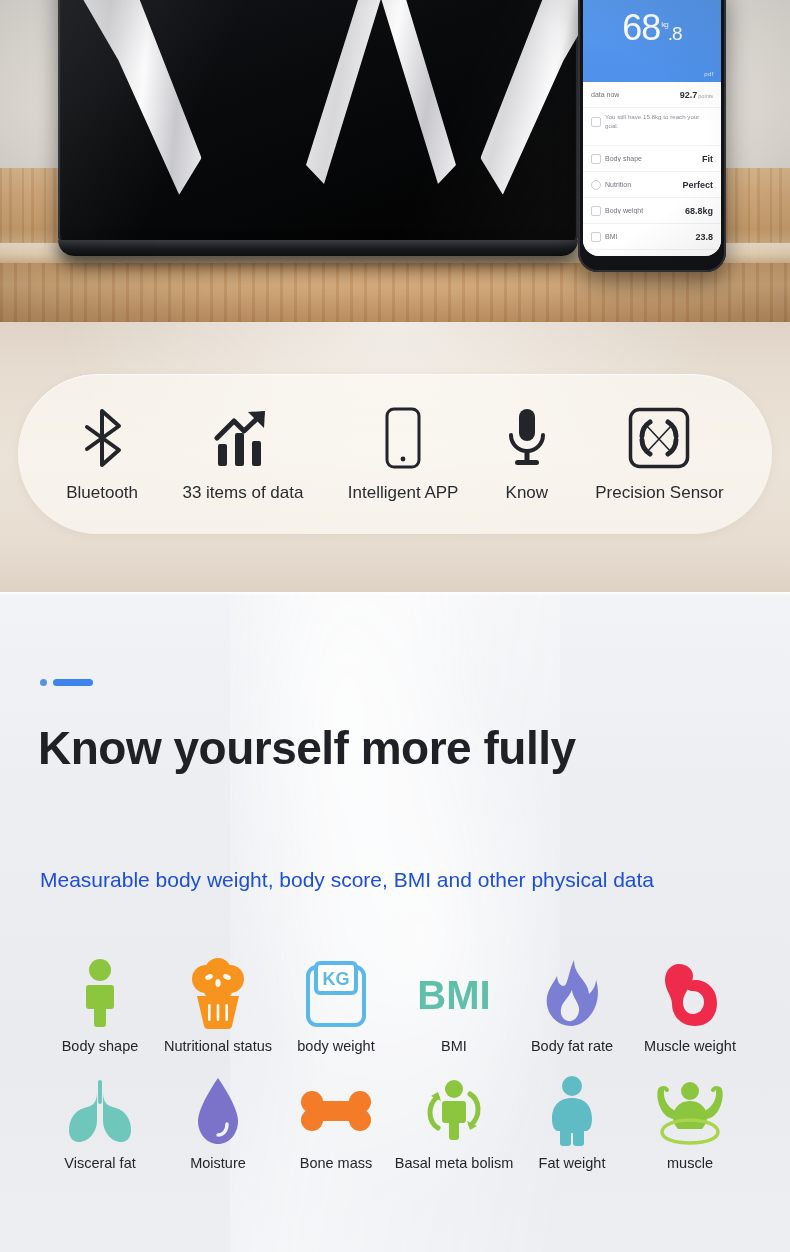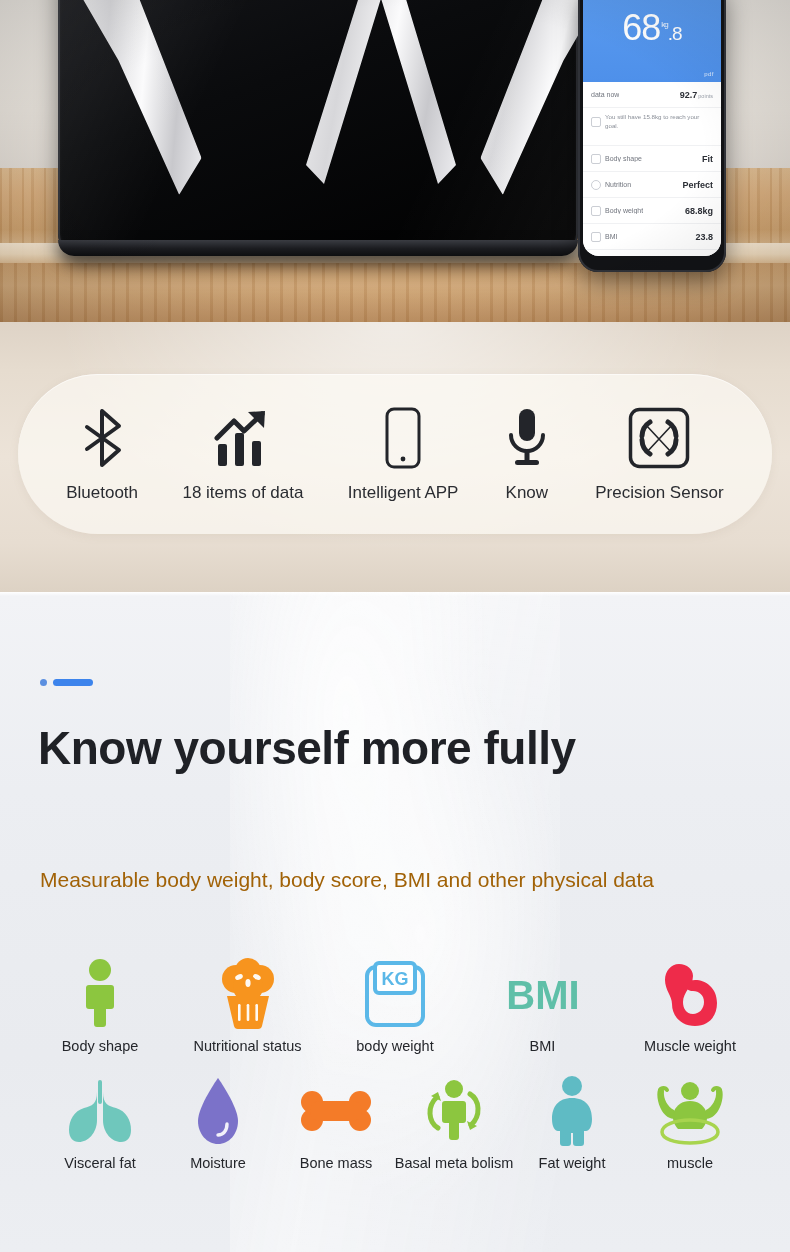--- a/index.html
+++ b/index.html
@@ -103,21 +103,21 @@
       radial-gradient(ellipse at 58% 52%, rgba(255,255,255,.85) 0%, rgba(255,255,255,0) 55%),
       linear-gradient(100deg, rgba(255,255,255,0) 0%, rgba(255,255,255,.55) 40%, rgba(255,255,255,.25) 75%, rgba(255,255,255,0) 100%);
     opacity:.9;}
   .accent{position:absolute;left:40px;top:679px;display:flex;align-items:center;gap:6px;}
   .accent-dot{width:7px;height:7px;border-radius:50%;background:#5b8fe0;}
   .accent-bar{width:40px;height:7px;border-radius:4px;background:#3d84ec;}
   .headline{position:absolute;left:38px;top:718px;width:720px;
     font-size:46px;line-height:1.32;font-weight:bold;color:#1f2126;letter-spacing:-.5px;}
   .headline div{white-space:nowrap;}
   .subhead{position:absolute;left:40px;top:868px;width:730px;
-    font-size:21px;color:#a16207;white-space:nowrap;}
+    font-size:21px;color:#1d4ed8;white-space:nowrap;}
 
   
   .grid{position:absolute;left:0;top:955px;width:790px;}
   .grid-row{display:flex;align-items:flex-start;justify-content:space-between;padding:0 44px;box-sizing:border-box;}
   .grid-row.r2{margin-top:16px;align-items:flex-end;}
   .cell{width:112px;display:flex;flex-direction:column;align-items:center;}
   .cell-ico{height:78px;display:flex;align-items:center;justify-content:center;}
   .cell-lbl{margin-top:4px;font-size:14.5px;color:#24262b;text-align:center;line-height:1.3;}
   .cell.lbl-nowrap .cell-lbl{white-space:nowrap;}
 </style>
@@ -216,21 +216,21 @@
           <svg width="58" height="60" viewBox="0 0 58 60">
             <g fill="#23252a">
               <rect x="4" y="36" width="9" height="22" rx="2"></rect>
               <rect x="21" y="25" width="9" height="33" rx="2"></rect>
               <rect x="38" y="33" width="9" height="25" rx="2"></rect>
             </g>
             <path d="M3 30 L20 13 L30 23 L48 6" fill="none" stroke="#23252a" stroke-width="5" stroke-linecap="round" stroke-linejoin="round"></path>
             <path d="M34 4 L51 3 L50 20 Z" fill="#23252a"></path>
           </svg>
         </div>
-        <div class="feature-lbl">18 items of data</div>
+        <div class="feature-lbl">33 items of data</div>
       </div>
 
       <div class="feature">
         <div class="feature-ico">
           <svg width="36" height="62" viewBox="0 0 36 62">
             <rect x="2" y="2" width="32" height="58" rx="7" fill="none" stroke="#23252a" stroke-width="3"></rect>
             <circle cx="18" cy="52" r="2.4" fill="#23252a"></circle>
           </svg>
         </div>
         <div class="feature-lbl">Intelligent APP</div>
@@ -330,20 +330,31 @@
 
       <div class="cell lbl-nowrap">
         <div class="cell-ico">
           <svg width="92" height="58" viewBox="0 0 92 58">
             <text x="46" y="44" text-anchor="middle" font-family="Liberation Sans, sans-serif" font-size="40" font-weight="bold" fill="#5FBFA8">BMI</text>
           </svg>
         </div>
         <div class="cell-lbl">BMI</div>
       </div>
 
+      <div class="cell lbl-nowrap">
+        <div class="cell-ico">
+          <svg width="56" height="72" viewBox="0 0 56 72">
+            <path d="M30 2 C30 18 44 22 45 36 C52 30 52 22 52 22 C56 34 54 50 44 60 C38 66 32 68 27 68
+                     C16 68 5 60 3 47 C1 34 9 26 13 18 C14 28 20 30 22 26 C25 19 26 10 30 2 Z" fill="#7B7FD4"></path>
+            <path d="M29 30 C30 40 37 44 36 52 C35 60 30 64 25 63 C19 62 15 57 16 50 C17 43 24 40 29 30 Z" fill="#ffffff" opacity=".0"></path>
+            <path d="M28 32 C29 41 36 45 35 53 C34 60 29 64 24 63 C19 62 16 57 17 51 C18 44 24 41 28 32 Z" fill="#eceef2"></path>
+          </svg>
+        </div>
+        <div class="cell-lbl">Body fat rate</div>
+      </div>
 
       <div class="cell lbl-nowrap">
         <div class="cell-ico">
           <svg width="62" height="72" viewBox="0 0 62 72">
             <path d="M20 6 C12 6 6 13 6 22 C6 32 13 38 13 46 C13 58 22 68 36 68 C50 68 58 58 58 45
                      C58 30 47 22 36 22 C30 22 27 25 27 28 C27 31 30 33 34 33 C40 33 45 37 45 44
                      C45 51 40 56 34 56 C27 56 24 50 24 44 C24 34 34 28 34 18 C34 11 28 6 20 6 Z" fill="#EE2B4A"></path>
           </svg>
         </div>
         <div class="cell-lbl">Muscle weight</div>

